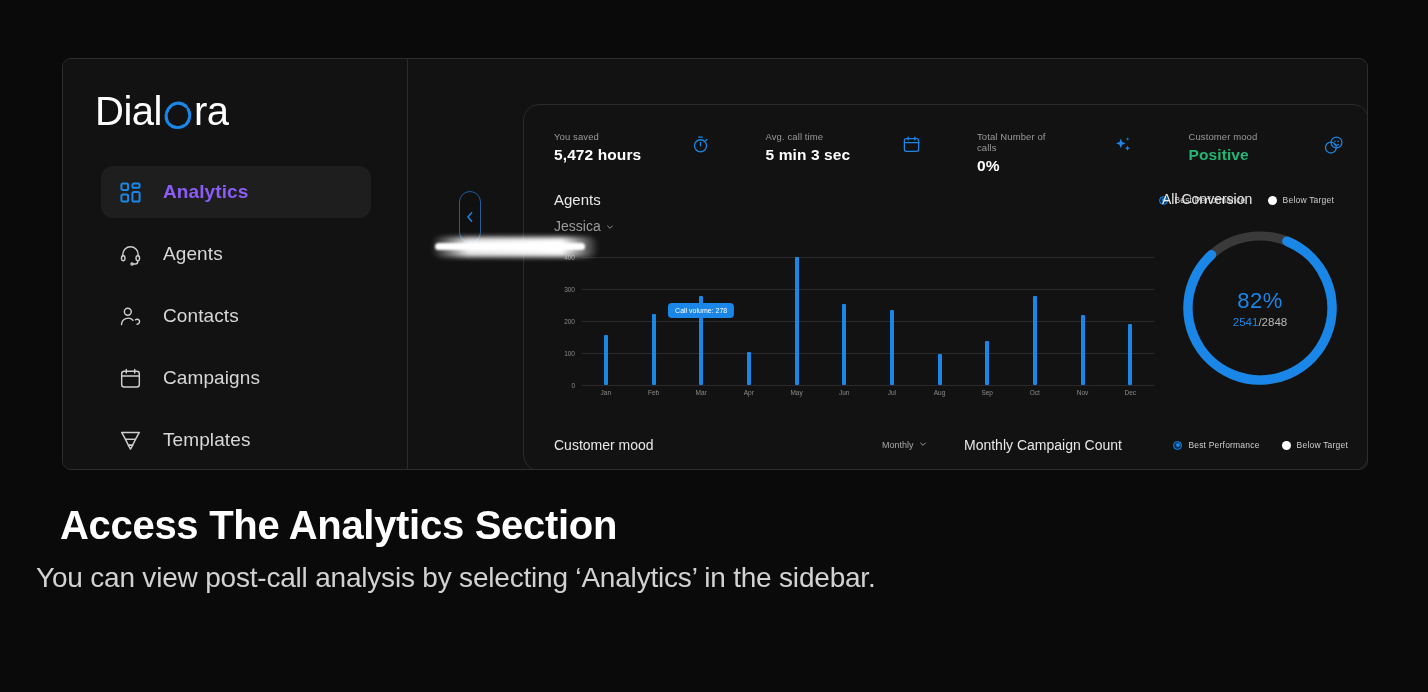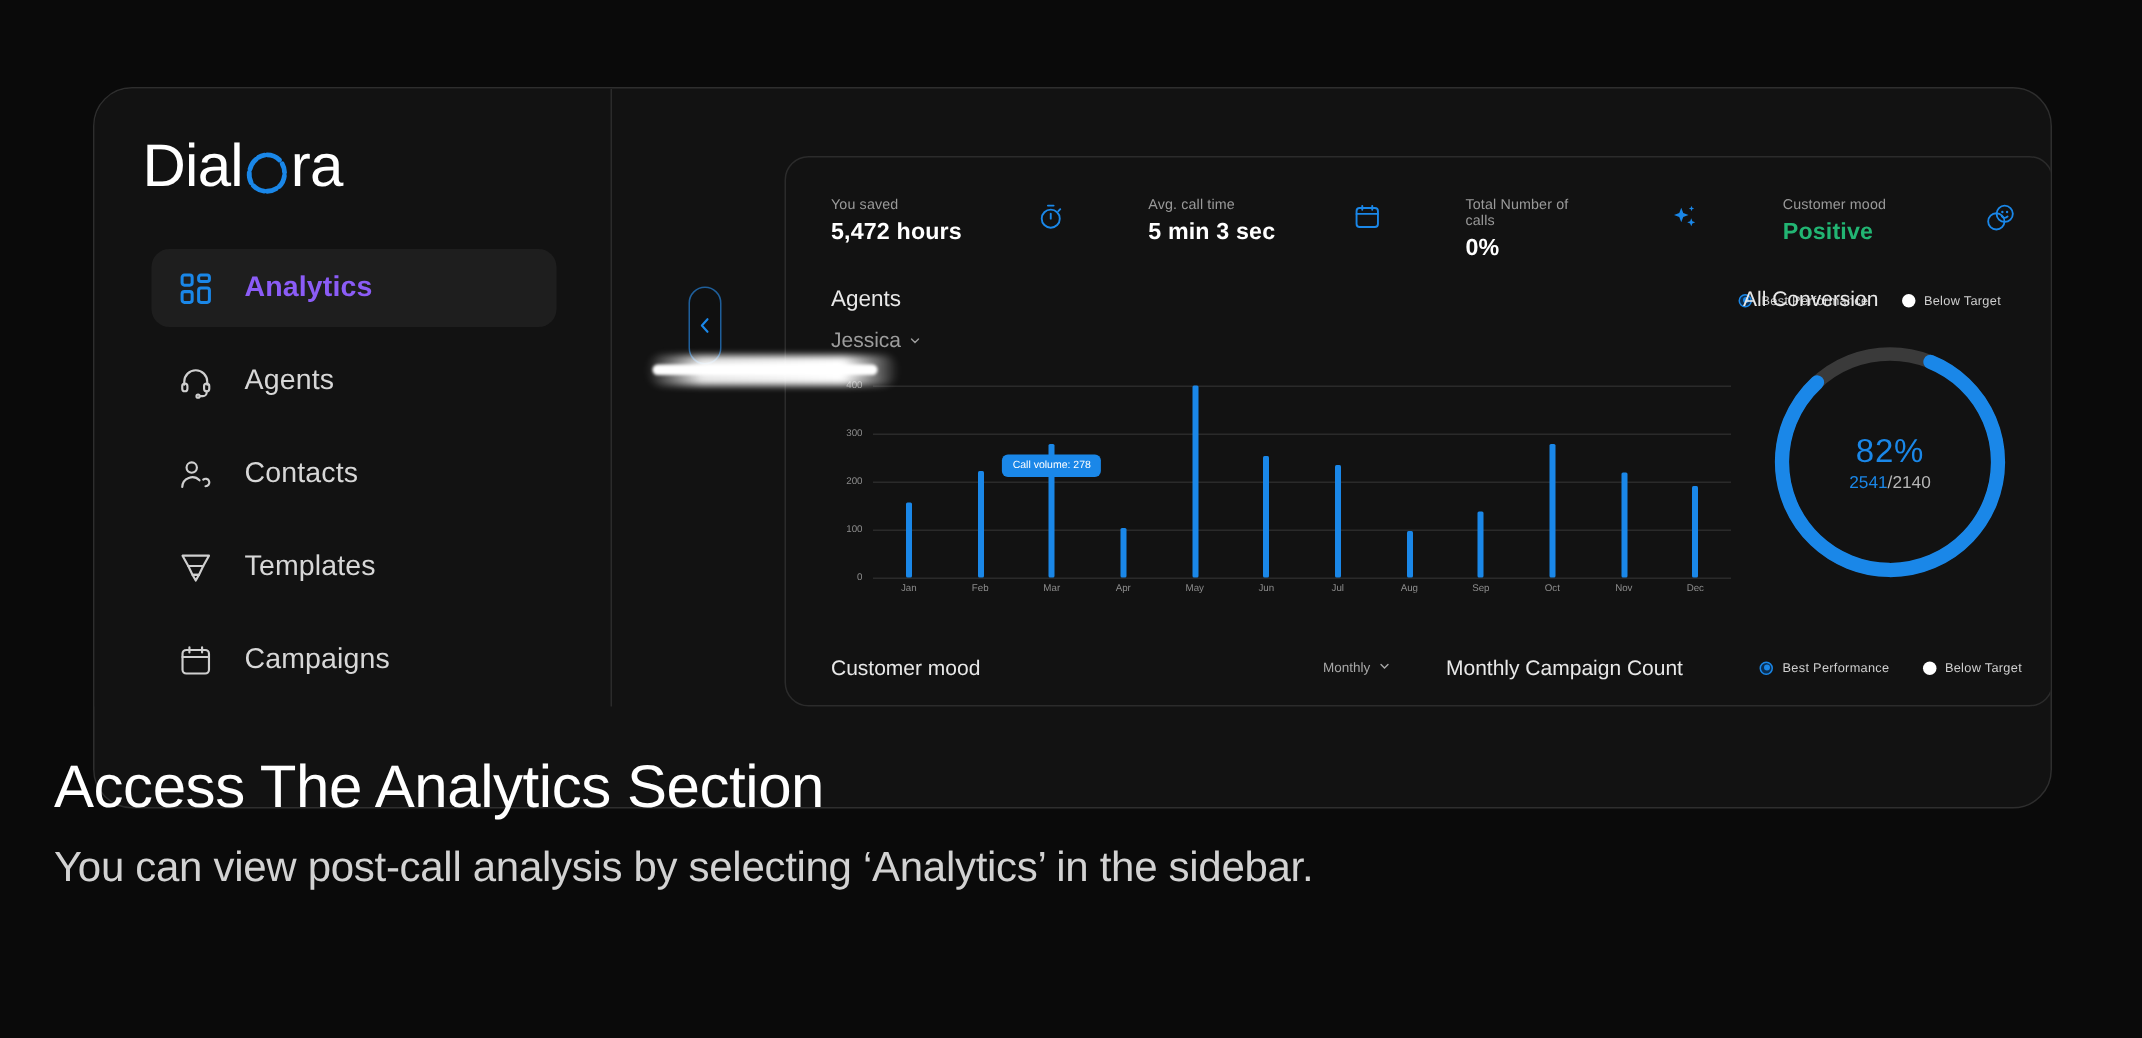--- a/index.html
+++ b/index.html
@@ -7,24 +7,24 @@
     width: 1428px; height: 692px;
     background: #0a0a0a;
     font-family: "Liberation Sans", sans-serif;
     overflow: hidden;
   }
   .stage { position: relative; width: 1428px; height: 692px; background: #0a0a0a; }
 
   
   .app-window {
     position: absolute; left: 62px; top: 58px;
-    width: 1306px; height: 481px;
+    width: 1306px; height: 412px;
     background: #121212;
     border: 1px solid #2e2e2e;
-    border-radius: 26px;
+    border-radius: 9px;
     overflow: hidden;
   }
 
   
   .sidebar {
     position: absolute; left: 0; top: 0; width: 345px; height: 412px;
     background: #121212;
     border-right: 1px solid #2b2b2b;
   }
   .logo {
@@ -135,21 +135,21 @@
 
   
   .bottom-row { position: absolute; left: 0; bottom: 0; width: 846px; height: 50px; display: flex; align-items: center; }
   .bm-left { position: absolute; left: 30px; font-size: 14px; color: #e8e8e8; }
   .bm-sel { position: absolute; left: 358px; font-size: 9px; color: #a8a8a8; display: inline-flex; align-items: center; gap: 5px; cursor: pointer; }
   .bm-mid { position: absolute; left: 440px; font-size: 14px; color: #e8e8e8; }
   .bm-legend { position: absolute; right: 22px; }
 
   
   .caption { position: absolute; left: 36px; top: 503px; width: 1300px; }
-  .cap-title { font-size: 40px; font-weight: 400; color: #ffffff; letter-spacing: -.3px; }
+  .cap-title { font-size: 40px; font-weight: 700; color: #ffffff; letter-spacing: -.3px; margin-left: 24px; }
   .cap-sub { margin-top: 14px; font-size: 28px; font-weight: 400; color: #d2d2d2; letter-spacing: -.2px; }
 </style>
 </head>
 <body>
 
 <div class="stage">
 
   <div class="app-window">
 
     <div class="sidebar">
@@ -206,38 +206,38 @@
               <circle cx="9.2" cy="7" r="3.6"></circle>
               <path d="M2.6 20.5a7 7 0 0 1 12-4.6"></path>
               <path d="M17.2 15.4a2.6 2.6 0 1 1 1.6 4.6"></path>
             </svg>
           </span>
           <span class="nlabel">Contacts</span>
         </div>
 
         <div class="nav-item">
           <span class="nic">
+            <svg width="23" height="23" viewBox="0 0 24 24" fill="none" stroke="#cfcfcf" stroke-width="1.5" stroke-linecap="round">
+              <rect x="2.8" y="4.5" width="18.4" height="16.4" rx="2.6"></rect>
+              <path d="M2.8 9.4h18.4"></path>
+              <path d="M7.6 2.6v3.6M16.4 2.6v3.6"></path>
+            </svg>
+          </span>
+          <span class="nlabel">Campaigns</span>
+        </div>
+
+        <div class="nav-item">
+          <span class="nic">
             <svg width="23" height="23" viewBox="0 0 24 24" fill="none" stroke="#cfcfcf" stroke-width="1.5" stroke-linejoin="round">
               <path d="M2.8 3.6h18.4l-4 7.2H6.8z"></path>
               <path d="M6.8 10.8h10.4l-3 6.2H9.8z"></path>
               <path d="M9.8 17h4.4l-2.2 3.9z"></path>
             </svg>
           </span>
           <span class="nlabel">Templates</span>
-        </div>
-
-        <div class="nav-item">
-          <span class="nic">
-            <svg width="23" height="23" viewBox="0 0 24 24" fill="none" stroke="#cfcfcf" stroke-width="1.5" stroke-linecap="round">
-              <rect x="2.8" y="4.5" width="18.4" height="16.4" rx="2.6"></rect>
-              <path d="M2.8 9.4h18.4"></path>
-              <path d="M7.6 2.6v3.6M16.4 2.6v3.6"></path>
-            </svg>
-          </span>
-          <span class="nlabel">Campaigns</span>
         </div>
 
       </div>
     </div>
 
     <div class="dashboard">
 
       <div class="stat-row">
 
         <div class="stat">
@@ -394,21 +394,21 @@
       <div class="donut-section">
         <div class="donut-title">All Conversion</div>
         <div class="donut">
           <svg width="166" height="166" viewBox="0 0 166 166">
             <circle cx="83" cy="83" r="72" fill="none" stroke="#3a3a3a" stroke-width="9"></circle>
             <circle id="donut-arc" cx="83" cy="83" r="72" fill="none" stroke="#1a87e8" stroke-width="9.5" stroke-linecap="round" transform="rotate(-68 83 83)" stroke-dasharray="370.9592605358828 452.3893421169302"></circle>
           </svg>
           <div class="center">
             <span class="pct">82%</span>
             <span class="frac">
-              <span class="a">2541</span><span class="b">/2140</span>
+              <span class="a">2541</span><span class="b">/2848</span>
             </span>
           </div>
         </div>
       </div>
 
       <div class="bottom-row">
         <span class="bm-left">Customer mood</span>
         <span class="bm-sel">
           <span>Monthly</span>
           <span>

